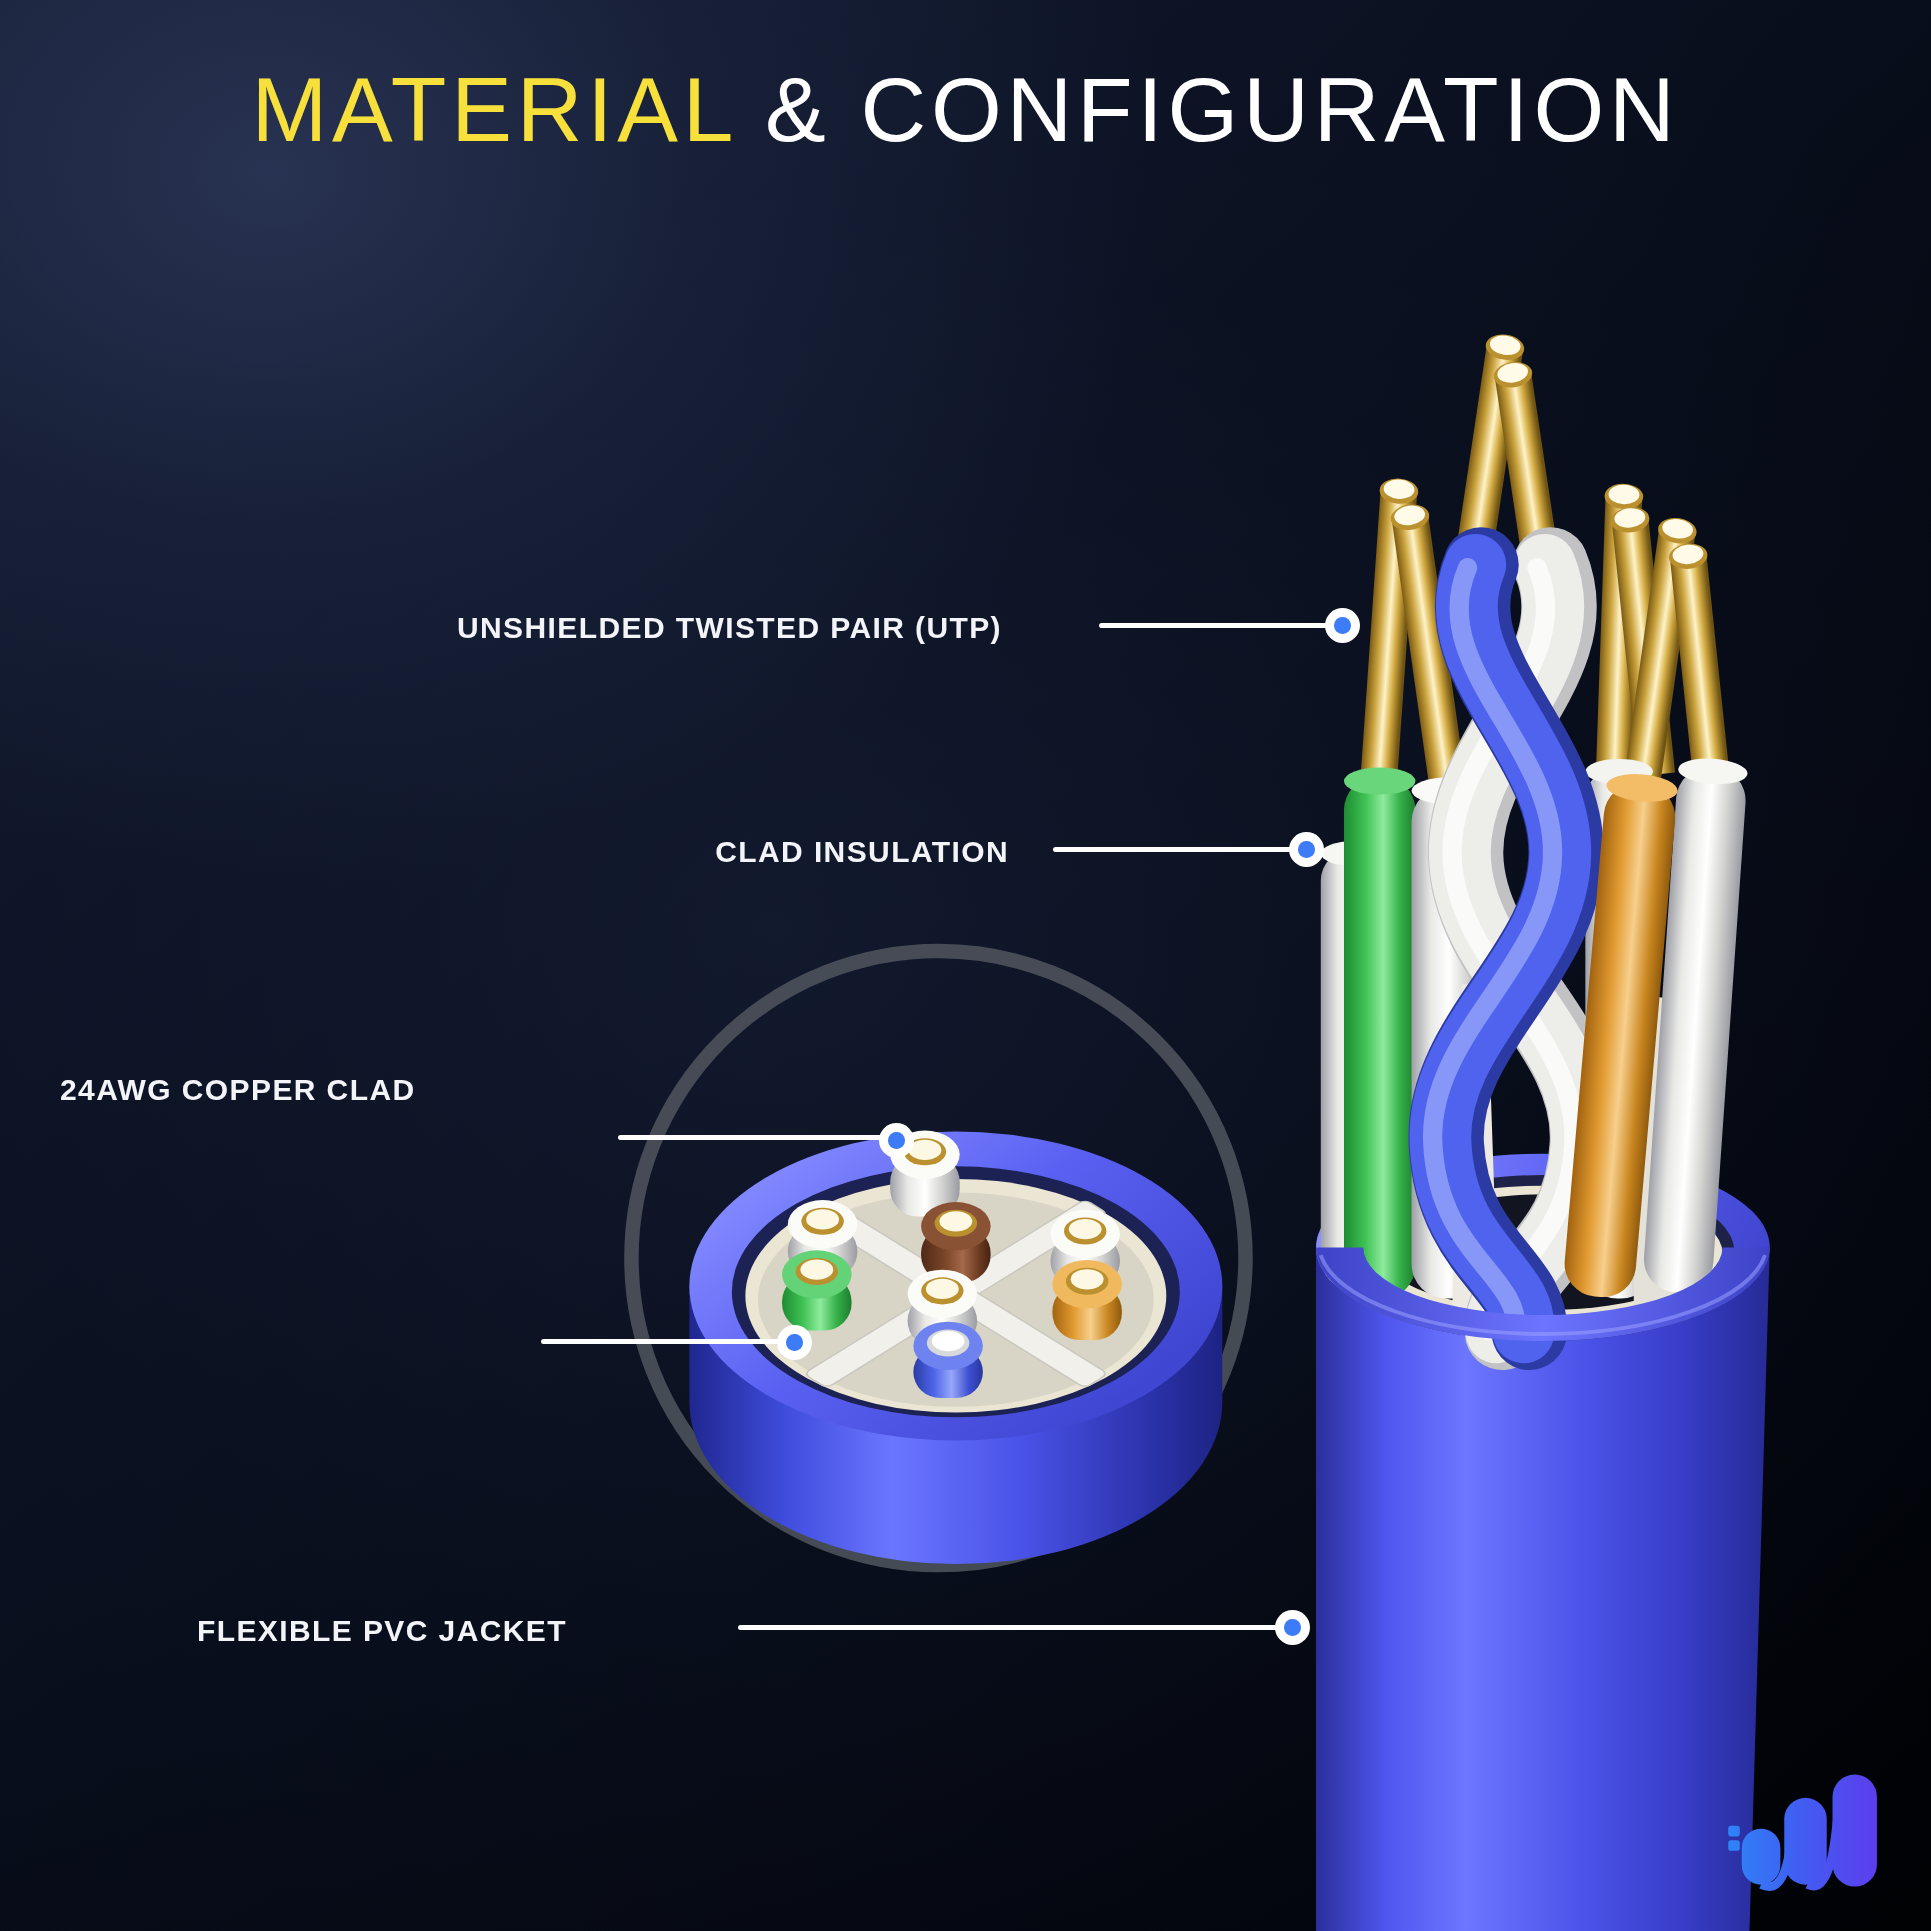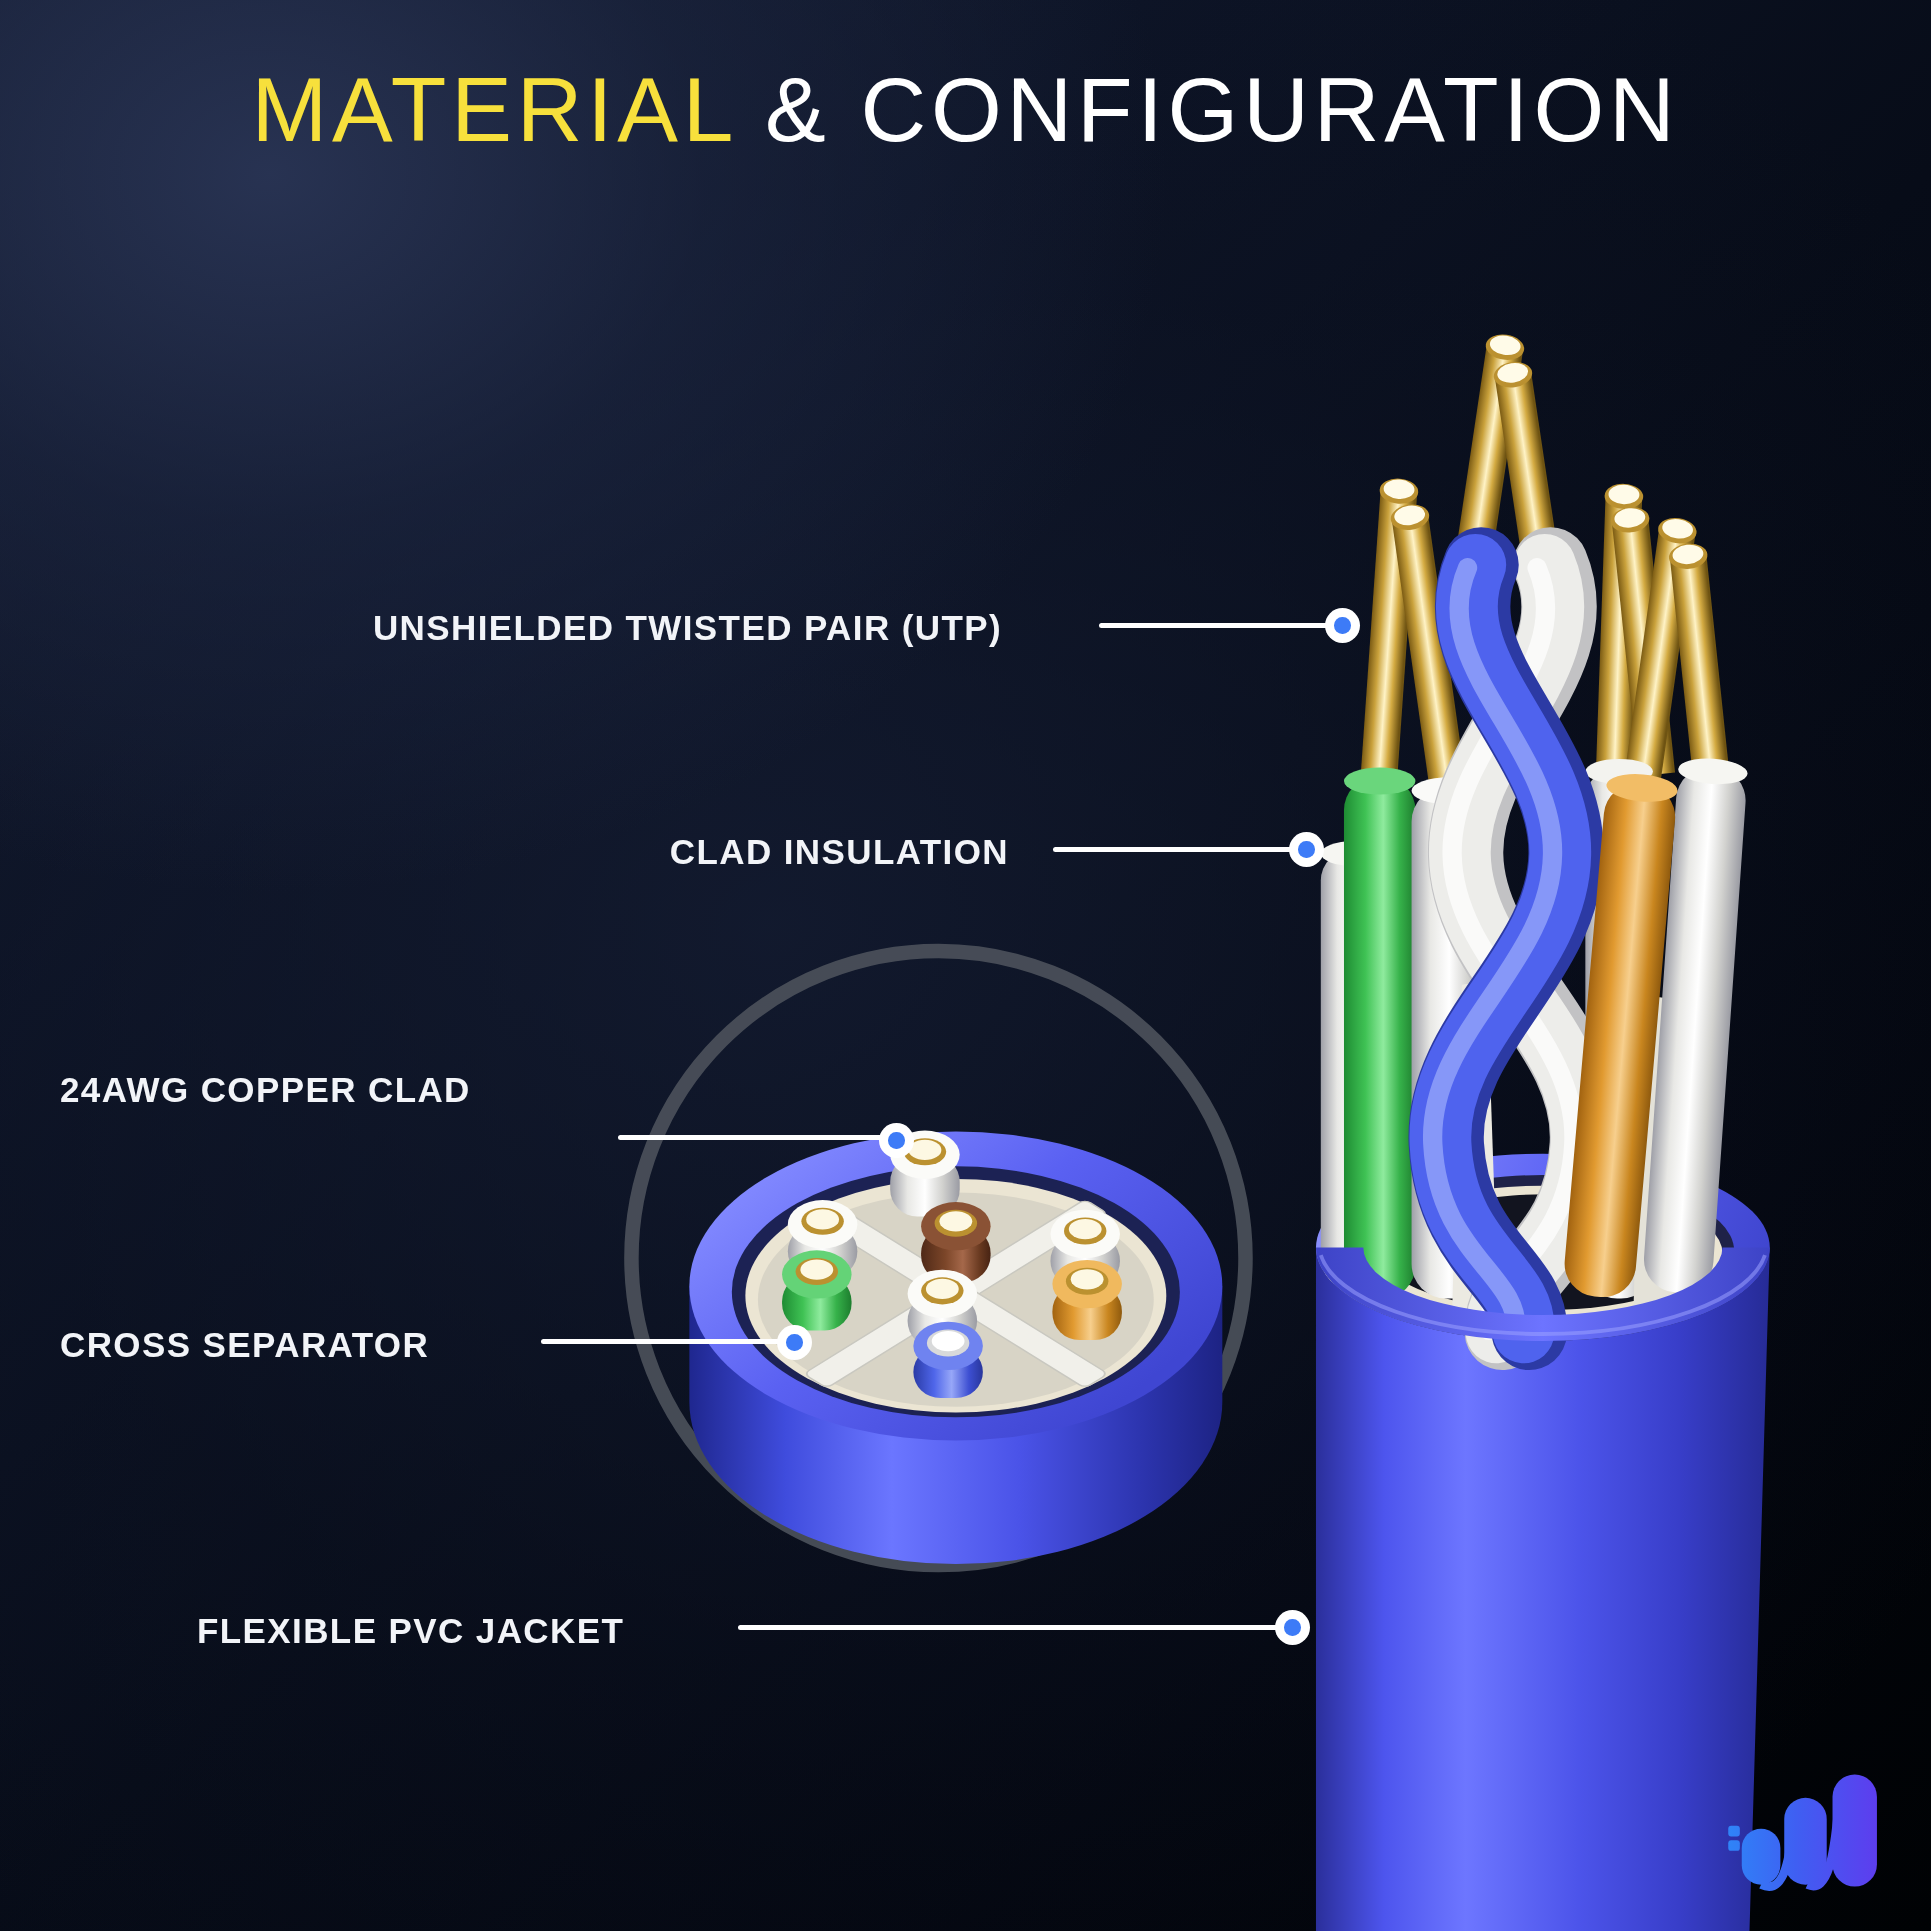--- a/index.html
+++ b/index.html
@@ -13,21 +13,21 @@
   }
   #scene{position:absolute;left:0;top:0;z-index:1;}
   .overlay{position:absolute;left:0;top:0;width:1931px;height:1931px;z-index:2;}
   .title{
     position:absolute;top:58px;left:0;width:1931px;margin:0;text-align:center;
     font-size:91px;font-weight:400;letter-spacing:4.8px;line-height:1.15;
   }
   .t-hl{color:#F7E03C;}
   .t-rest{color:#FFFFFF;white-space:pre;}
   .label{
-    position:absolute;color:#F2F4F8;font-weight:700;font-size:35px;
+    position:absolute;color:#F2F4F8;font-weight:700;font-size:30px;
     letter-spacing:1.4px;line-height:1;white-space:nowrap;
   }
   .label .ln{display:block;line-height:50px;}
   .lbl-utp{top:603px;right:929px;}
   .lbl-hdpe{top:827px;right:922px;}
   .lbl-copper{top:1065px;left:60px;text-align:center;}
   .lbl-cross{top:1320px;left:60px;}
   .lbl-jacket{top:1606px;left:197px;}
   .leader{position:absolute;height:4.8px;background:#FFFFFF;border-radius:2.9px;}
   #ld1{left:1099px;top:623px;width:243px;}
@@ -312,23 +312,20 @@
 
   <div class="label lbl-utp">
     <span class="ln">UNSHIELDED TWISTED PAIR (UTP)</span>
   </div>
   <div class="label lbl-hdpe">
     <span class="ln">CLAD INSULATION</span>
   </div>
   <div class="label lbl-copper">
     <span class="ln">24AWG COPPER CLAD</span>
   </div>
-  <div class="label lbl-cross">
-    <span class="ln">CROSS SEPARATOR</span>
-  </div>
   <div class="label lbl-jacket">
     <span class="ln">FLEXIBLE PVC JACKET</span>
   </div>
 
   <div class="leader" id="ld1"></div>
   <div class="leader" id="ld2"></div>
   <div class="leader" id="ld3"></div>
   <div class="leader" id="ld4"></div>
   <div class="leader" id="ld5"></div>
 

